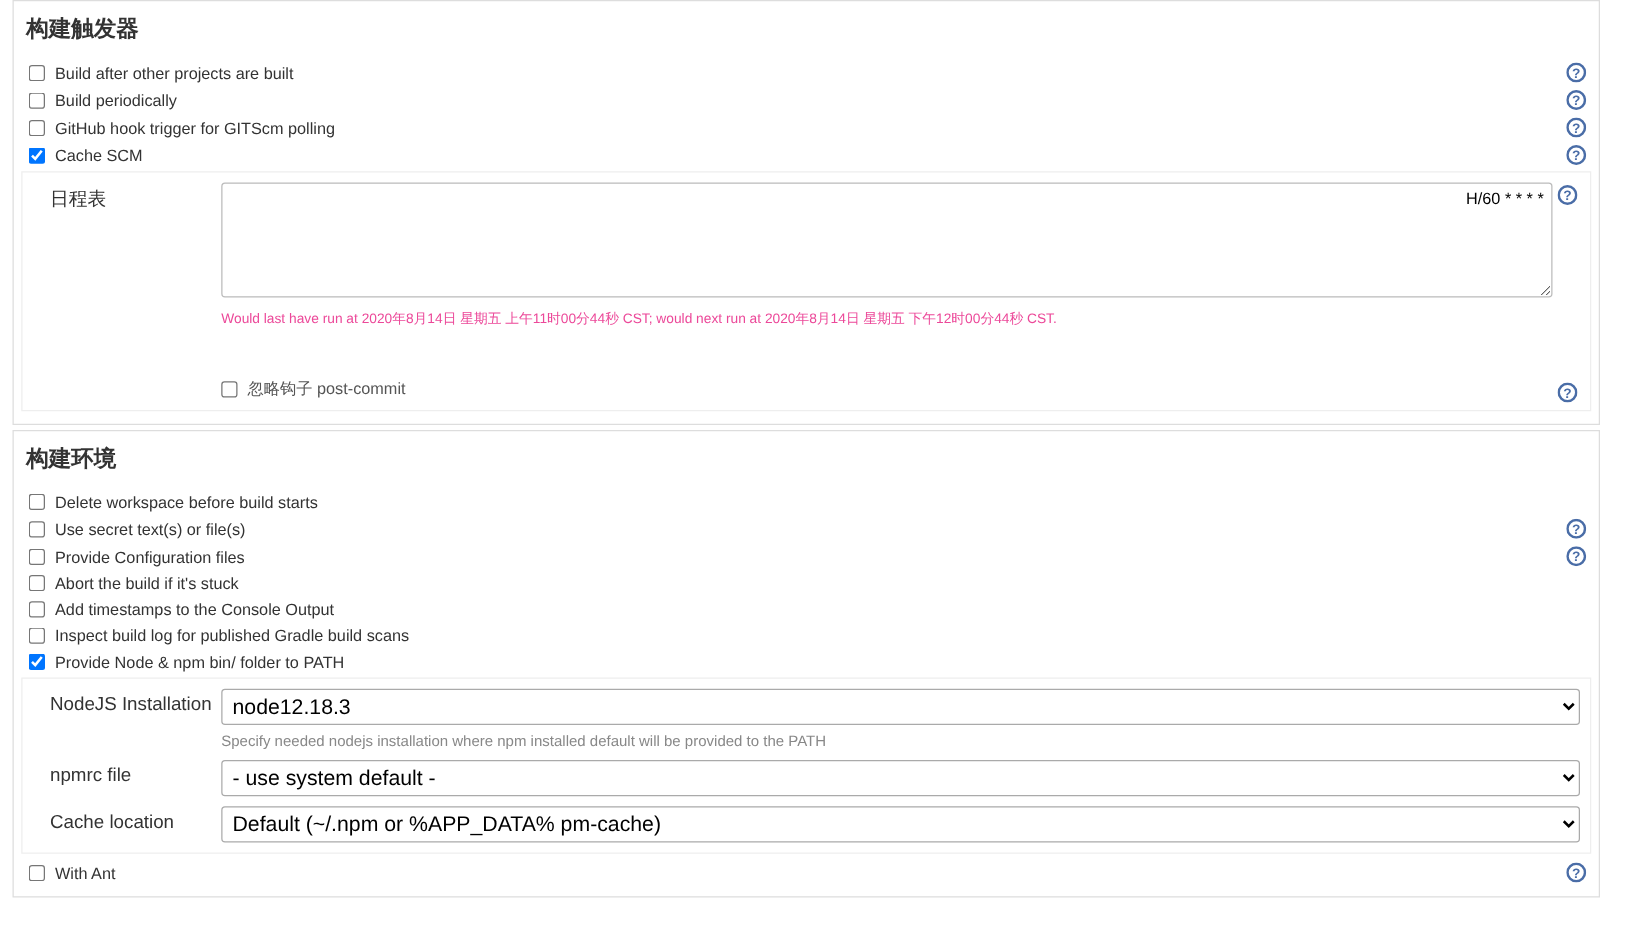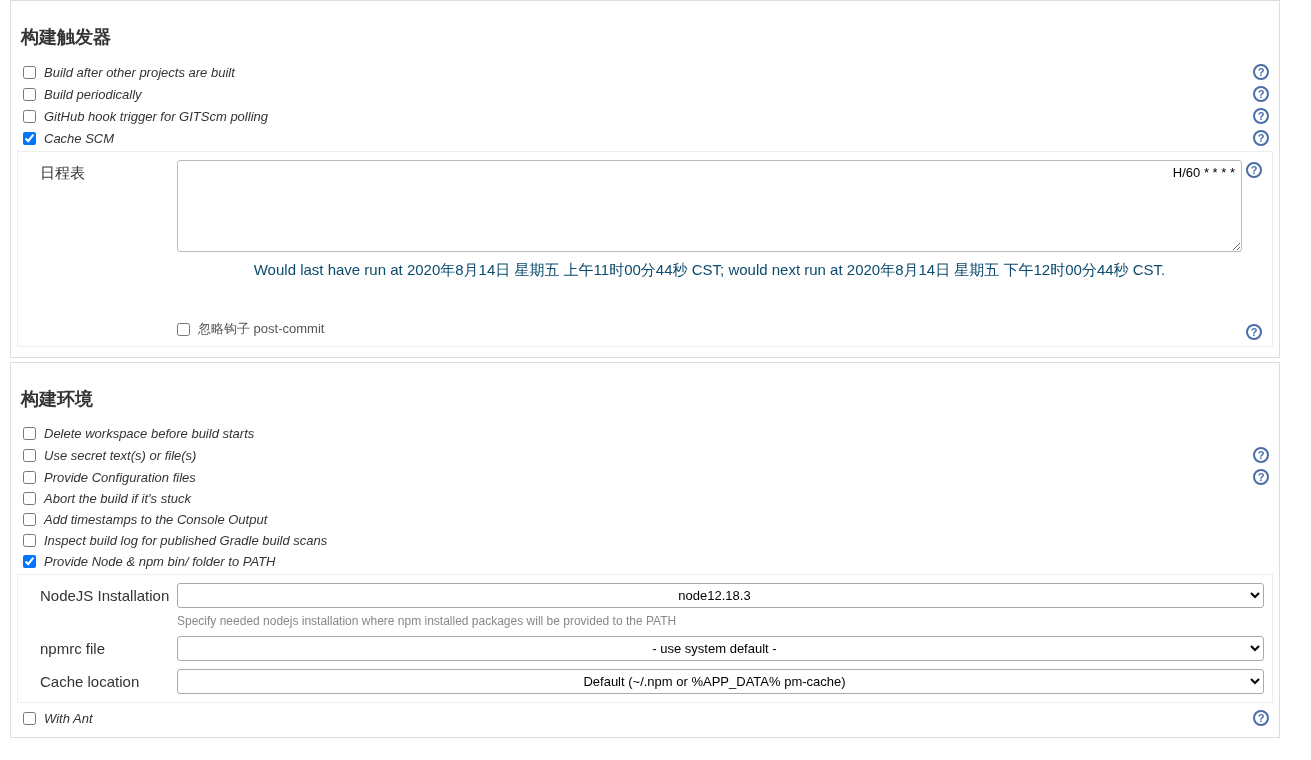--- a/index.html
+++ b/index.html
@@ -11,21 +11,21 @@
     background: #fff;
   }
   .container {
     width: 1290px;
     margin: 0;
     padding: 0 10px;
     box-sizing: border-box;
   }
   .section {
     border: 1px solid #ddd;
-    padding: 20px 6px 8px 6px;
+    padding: 6px 6px 8px 6px;
     margin-bottom: 4px;
   }
   .section-title {
     font-size: 18px;
     font-weight: bold;
     color: #333;
     margin: 4px 0 12px 4px;
   }
   .row {
     display: flex;
@@ -33,21 +33,20 @@
     padding: 3px 4px;
     position: relative;
   }
   .row input[type="checkbox"] {
     margin: 0 8px 0 2px;
     flex: 0 0 auto;
   }
   .row-label {
     flex: 1 1 auto;
     color: #333;
-    font-style: italic;
   }
   .help-icon {
     width: 16px;
     height: 16px;
     flex: 0 0 auto;
     margin-left: 6px;
   }
   .help-icon svg { display: block; }
   .indent-block {
     border: 1px solid #eee;
@@ -80,47 +79,45 @@
     font-family: Helvetica, Arial, sans-serif;
     font-size: 13px;
     padding: 4px 6px;
     border: 1px solid #bbb;
     border-radius: 3px;
     box-sizing: border-box;
     resize: both;
     text-align: right;
   }
   .hint {
-    color: #0c4a6e;
-    font-size: 15px;
+    color: #ec4899;
+    font-size: 11px;
     padding-top: 6px;
-    text-align: center;
   }
   .subrow {
     display: flex;
     align-items: center;
     padding-top: 4px;
     color: #888;
     margin-top: 36px;
   }
   .subrow input[type="checkbox"] {
     margin: 0 8px 0 0;
   }
   .subrow-label {
     color: #555;
   }
   select.jenkins-select {
     width: 100%;
-    font-size: 13px;
+    font-size: 17px;
     padding: 3px 4px;
     border: 1px solid #aaa;
     border-radius: 3px;
     background: #fff;
     box-sizing: border-box;
-    text-align: center;
   }
   .select-hint {
     font-size: 12px;
     color: #888;
     margin-top: 6px;
   }
   .help-abs {
     position: absolute;
     right: 6px;
     top: 6px;
@@ -256,21 +253,21 @@
     </div>
 
     <div class="indent-block">
 
       <div class="field-row">
         <div class="field-label">NodeJS Installation</div>
         <div class="field-control" style="padding-right:4px;">
           <select class="jenkins-select">
             <option>node12.18.3</option>
           </select>
-          <div class="select-hint">Specify needed nodejs installation where npm installed packages will be provided to the PATH</div>
+          <div class="select-hint">Specify needed nodejs installation where npm installed default will be provided to the PATH</div>
         </div>
       </div>
 
       <div class="field-row">
         <div class="field-label">npmrc file</div>
         <div class="field-control" style="padding-right:4px;">
           <select class="jenkins-select">
             <option>- use system default -</option>
           </select>
         </div>

